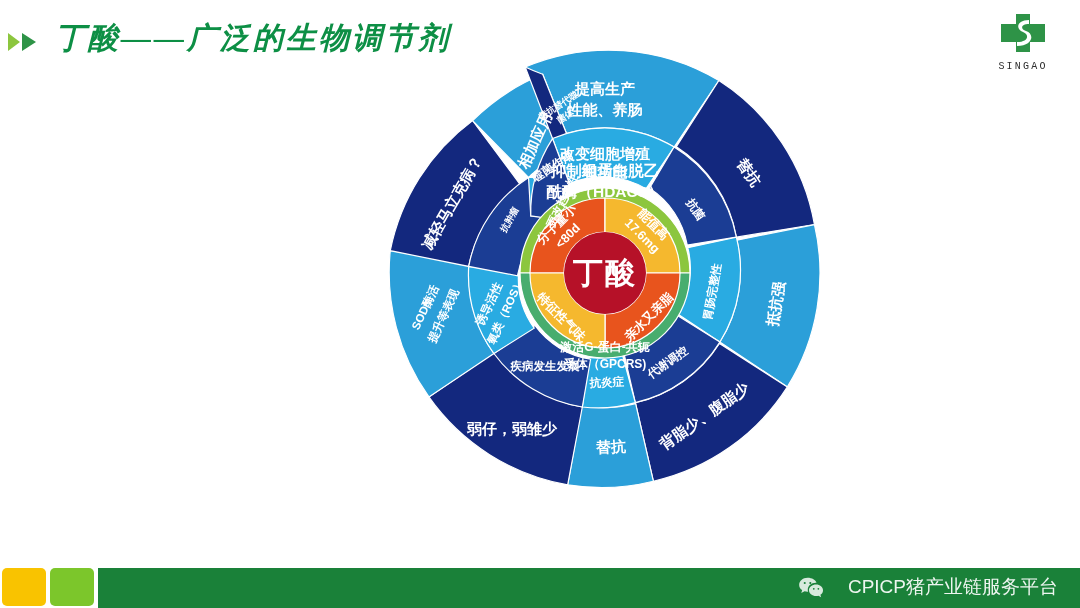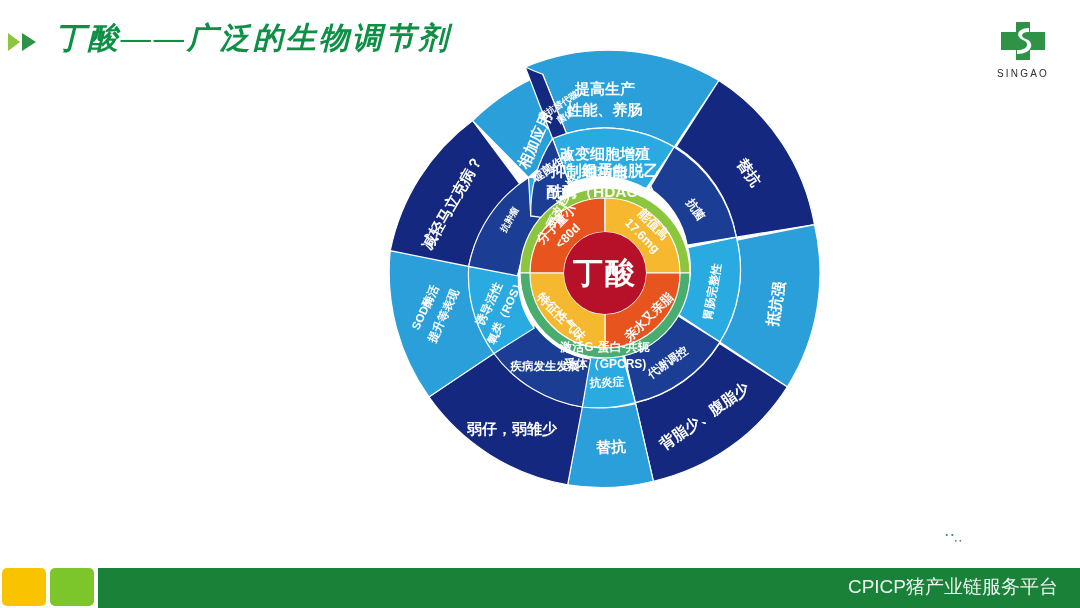--- a/index.html
+++ b/index.html
@@ -14,21 +14,21 @@
     position:absolute;left:55px;top:18px;
     font-size:30px;font-weight:bold;color:#0d8f45;
     letter-spacing:3px;white-space:nowrap;
     font-family:Liberation Serif, serif;
     font-style:italic;
   }
   #title-arrow{
     position:absolute;left:6px;top:30px;width:44px;height:24px;
   }
   
-  #logo{position:absolute;right:22px;top:20px;width:70px;height:62px;text-align:center;}
+  #logo{position:absolute;right:22px;top:12px;width:70px;height:62px;text-align:center;font-family:Liberation Mono, monospace;}
   #logo-mark{width:48px;height:42px;margin:0 auto;}
   #logo-text{font-size:10px;color:#2d2d2d;letter-spacing:2.2px;margin-top:2px;}
   
   #wheel-wrap{position:absolute;left:340px;top:8px;width:530px;height:530px;}
   #wheel{width:530px;height:530px;display:block;}
   .seg-label{
     fill:#ffffff;font-size:15px;font-weight:bold;
     font-family:"Liberation Sans","DejaVu Sans",sans-serif;
     text-anchor:middle;dominant-baseline:middle;
   }
@@ -40,21 +40,21 @@
   .inner-label.sm{font-size:12.5px;}
   #core-text{fill:#ffffff;font-size:30px;font-weight:bold;text-anchor:middle;dominant-baseline:middle;letter-spacing:2px;}
   
   #footer-bar{position:absolute;left:0;bottom:0;width:1080px;height:42px;}
   #sq-yellow{position:absolute;left:2px;bottom:2px;width:44px;height:38px;background:#f9c300;border-radius:5px;}
   #sq-green{position:absolute;left:50px;bottom:2px;width:44px;height:38px;background:#7cc62b;border-radius:5px;}
   #bar-green{position:absolute;left:98px;bottom:0;width:982px;height:40px;background:#1a8139;}
   #footer-brand{
     position:absolute;right:22px;bottom:8px;
     color:#ffffff;font-size:19px;white-space:nowrap;
-    display:flex;align-items:center;gap:24px;opacity:.92;flex-direction:column;
+    display:flex;align-items:center;gap:24px;opacity:.92;
   }
   #wechat-icon{width:26px;height:22px;}
 </style>
 </head>
 <body>
 
 <svg id="title-arrow" viewBox="0 0 44 24">
   <path d="M2 3 L14 12 L2 21 Z" fill="#8cc63e"></path>
   <path d="M16 3 L30 12 L16 21 Z" fill="#2e9347"></path>
 </svg>

